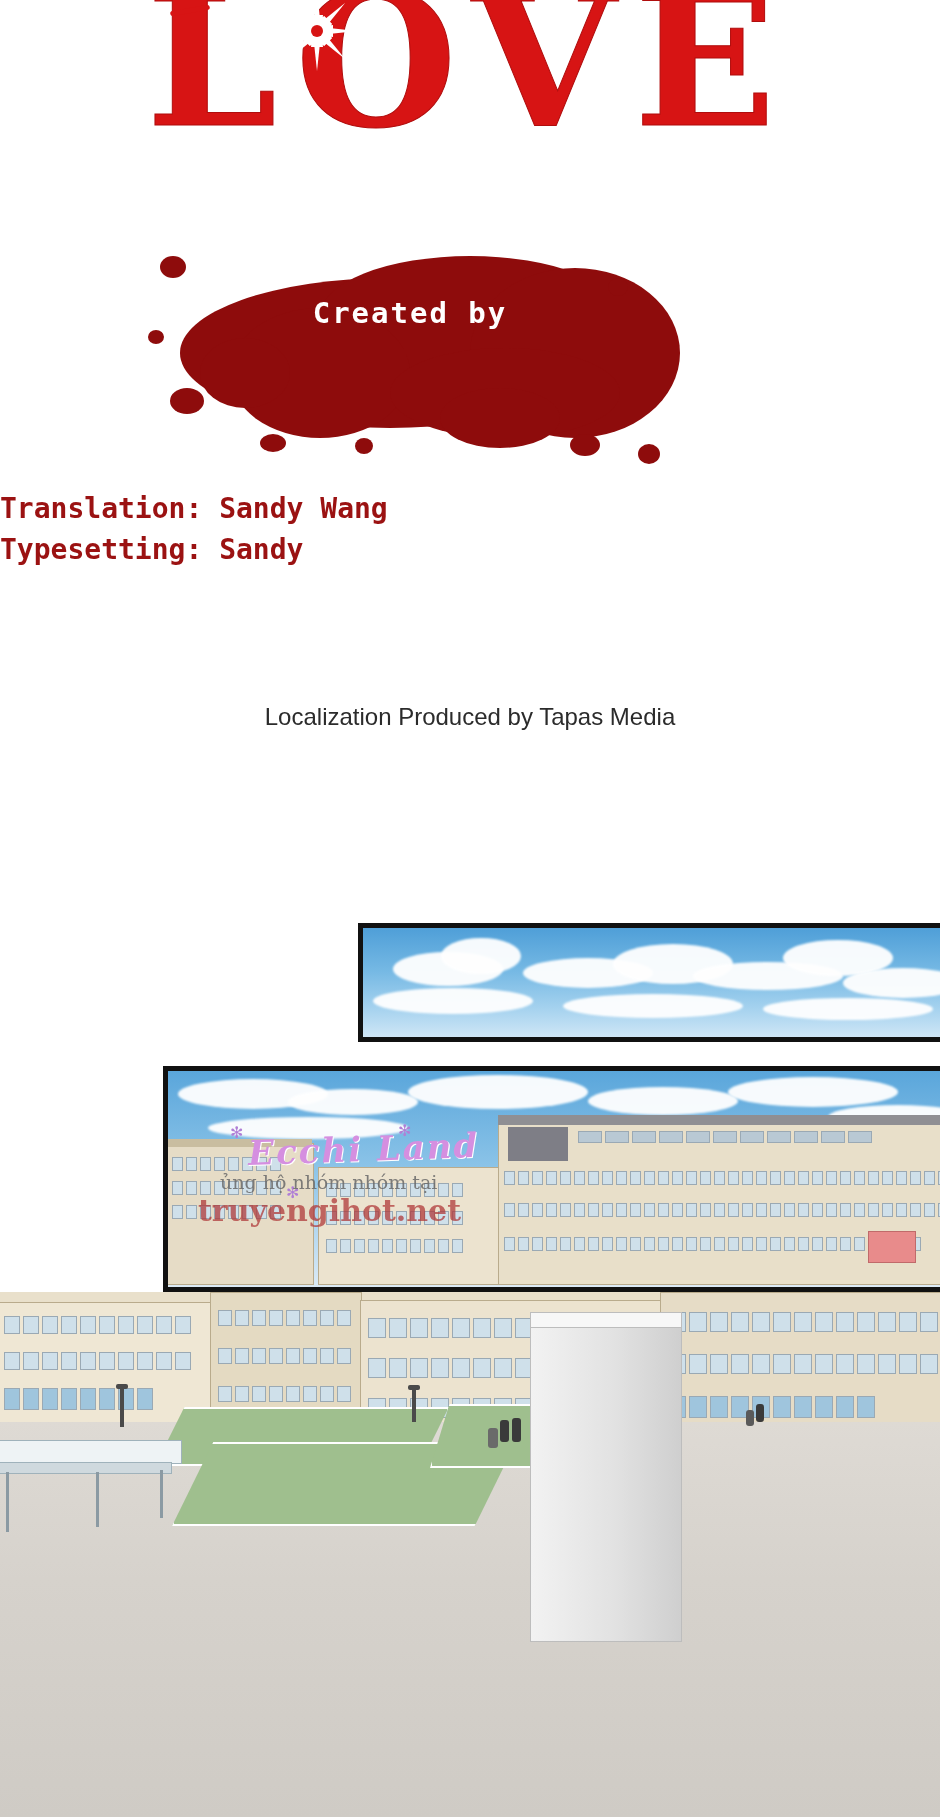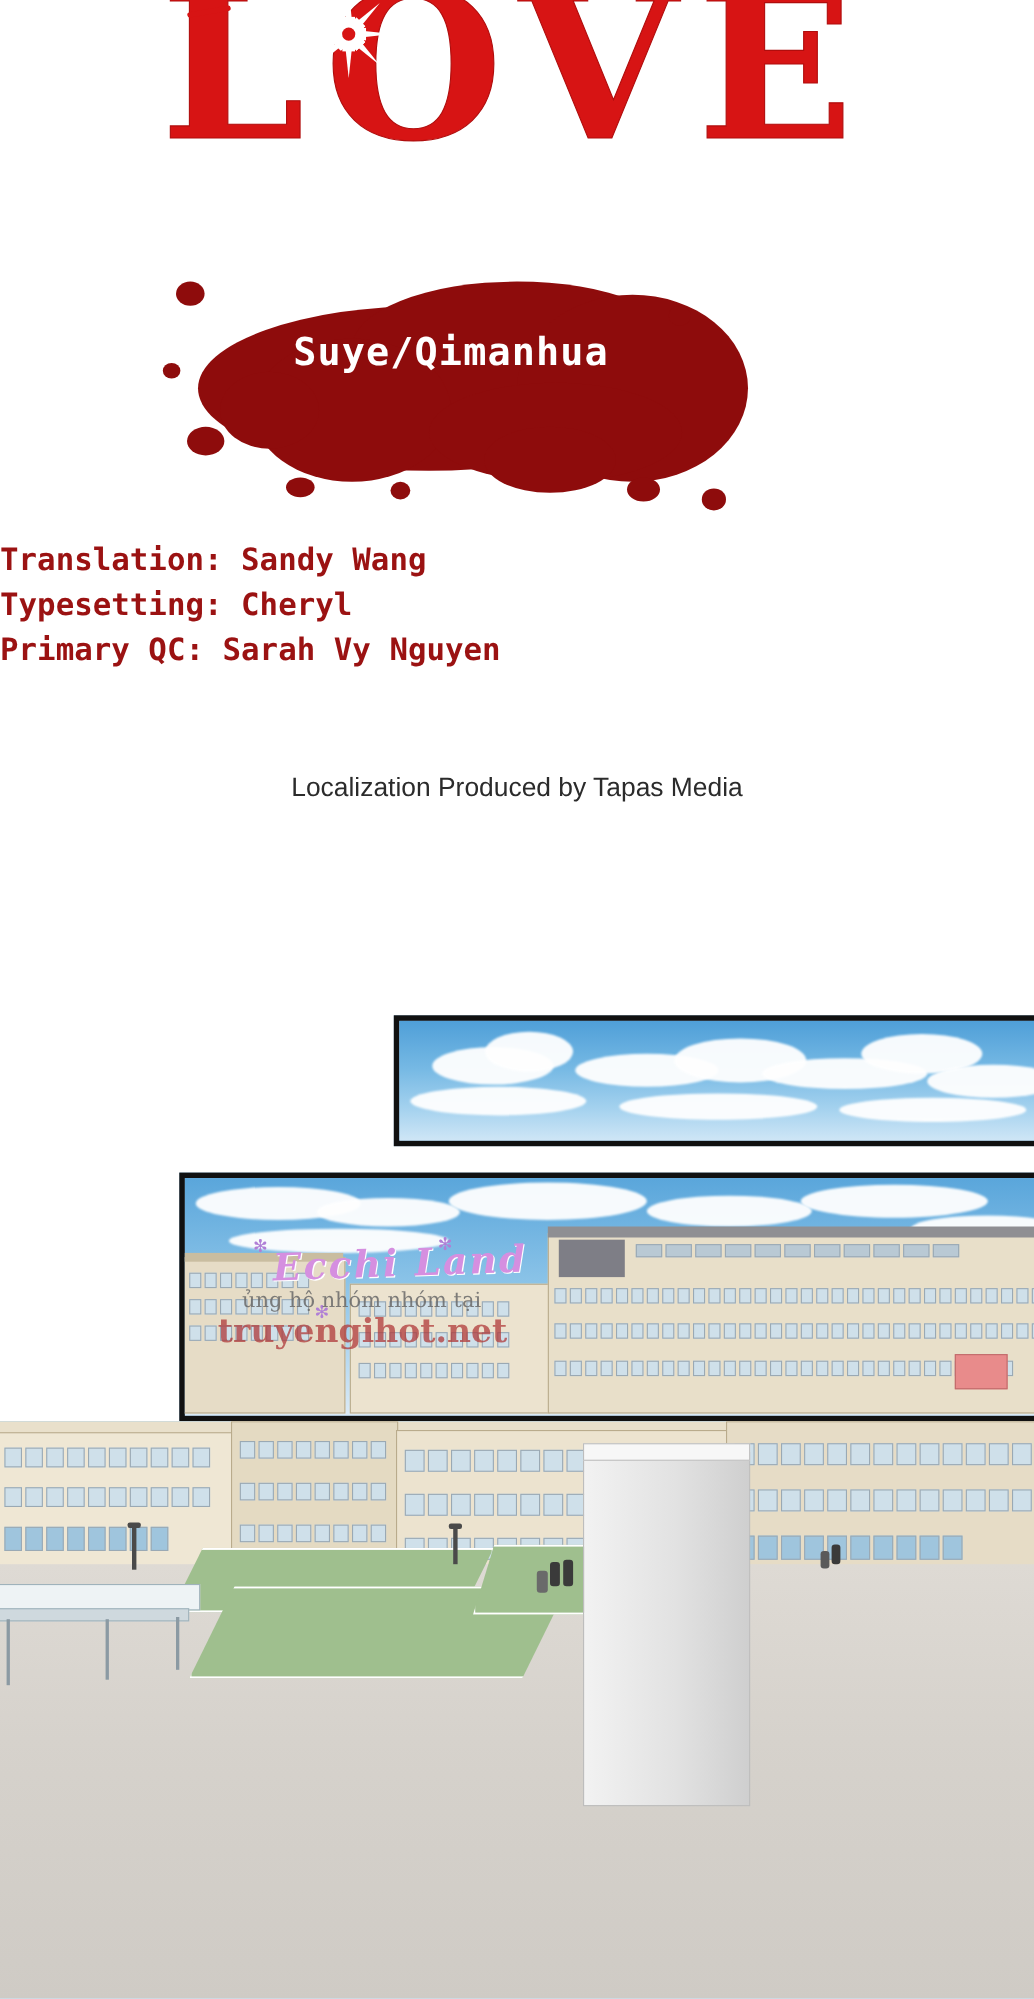--- a/index.html
+++ b/index.html
@@ -330,28 +330,27 @@
     <div class="blob" style="left:20px;top:18px;width:26px;height:22px;"></div>
     <div class="blob" style="left:8px;top:92px;width:16px;height:14px;"></div>
     <div class="blob" style="left:468px;top:40px;width:20px;height:18px;"></div>
     <div class="blob" style="left:498px;top:206px;width:22px;height:20px;"></div>
     <div class="blob" style="left:120px;top:196px;width:26px;height:18px;"></div>
     <div class="blob" style="left:215px;top:200px;width:18px;height:16px;"></div>
     <div class="blob" style="left:430px;top:196px;width:30px;height:22px;"></div>
     <div class="blob" style="left:30px;top:150px;width:34px;height:26px;"></div>
 
     <div class="credit-lines">
-      <div class="credit-author">Suye/Qimanhua</div>
+      <div class="credit-by">Created by</div>
     </div>
   </div>
 
   <div class="staff">
     <div>Translation: Sandy Wang</div>
-    <div>Typesetting: Cheryl</div>
-    <div>Primary QC: Sarah Vy Nguyen</div>
+    <div>Typesetting: Sandy</div>
   </div>
 
   <div class="localize">Localization Produced by Tapas Media</div>
 
   <div class="panel panel-sky">
     <div class="sky-grad"></div>
     <div class="cloud" style="left:30px;top:24px;width:110px;height:34px;"></div>
     <div class="cloud" style="left:78px;top:10px;width:80px;height:36px;"></div>
     <div class="cloud" style="left:160px;top:30px;width:130px;height:30px;"></div>
     <div class="cloud" style="left:250px;top:16px;width:120px;height:40px;"></div>

